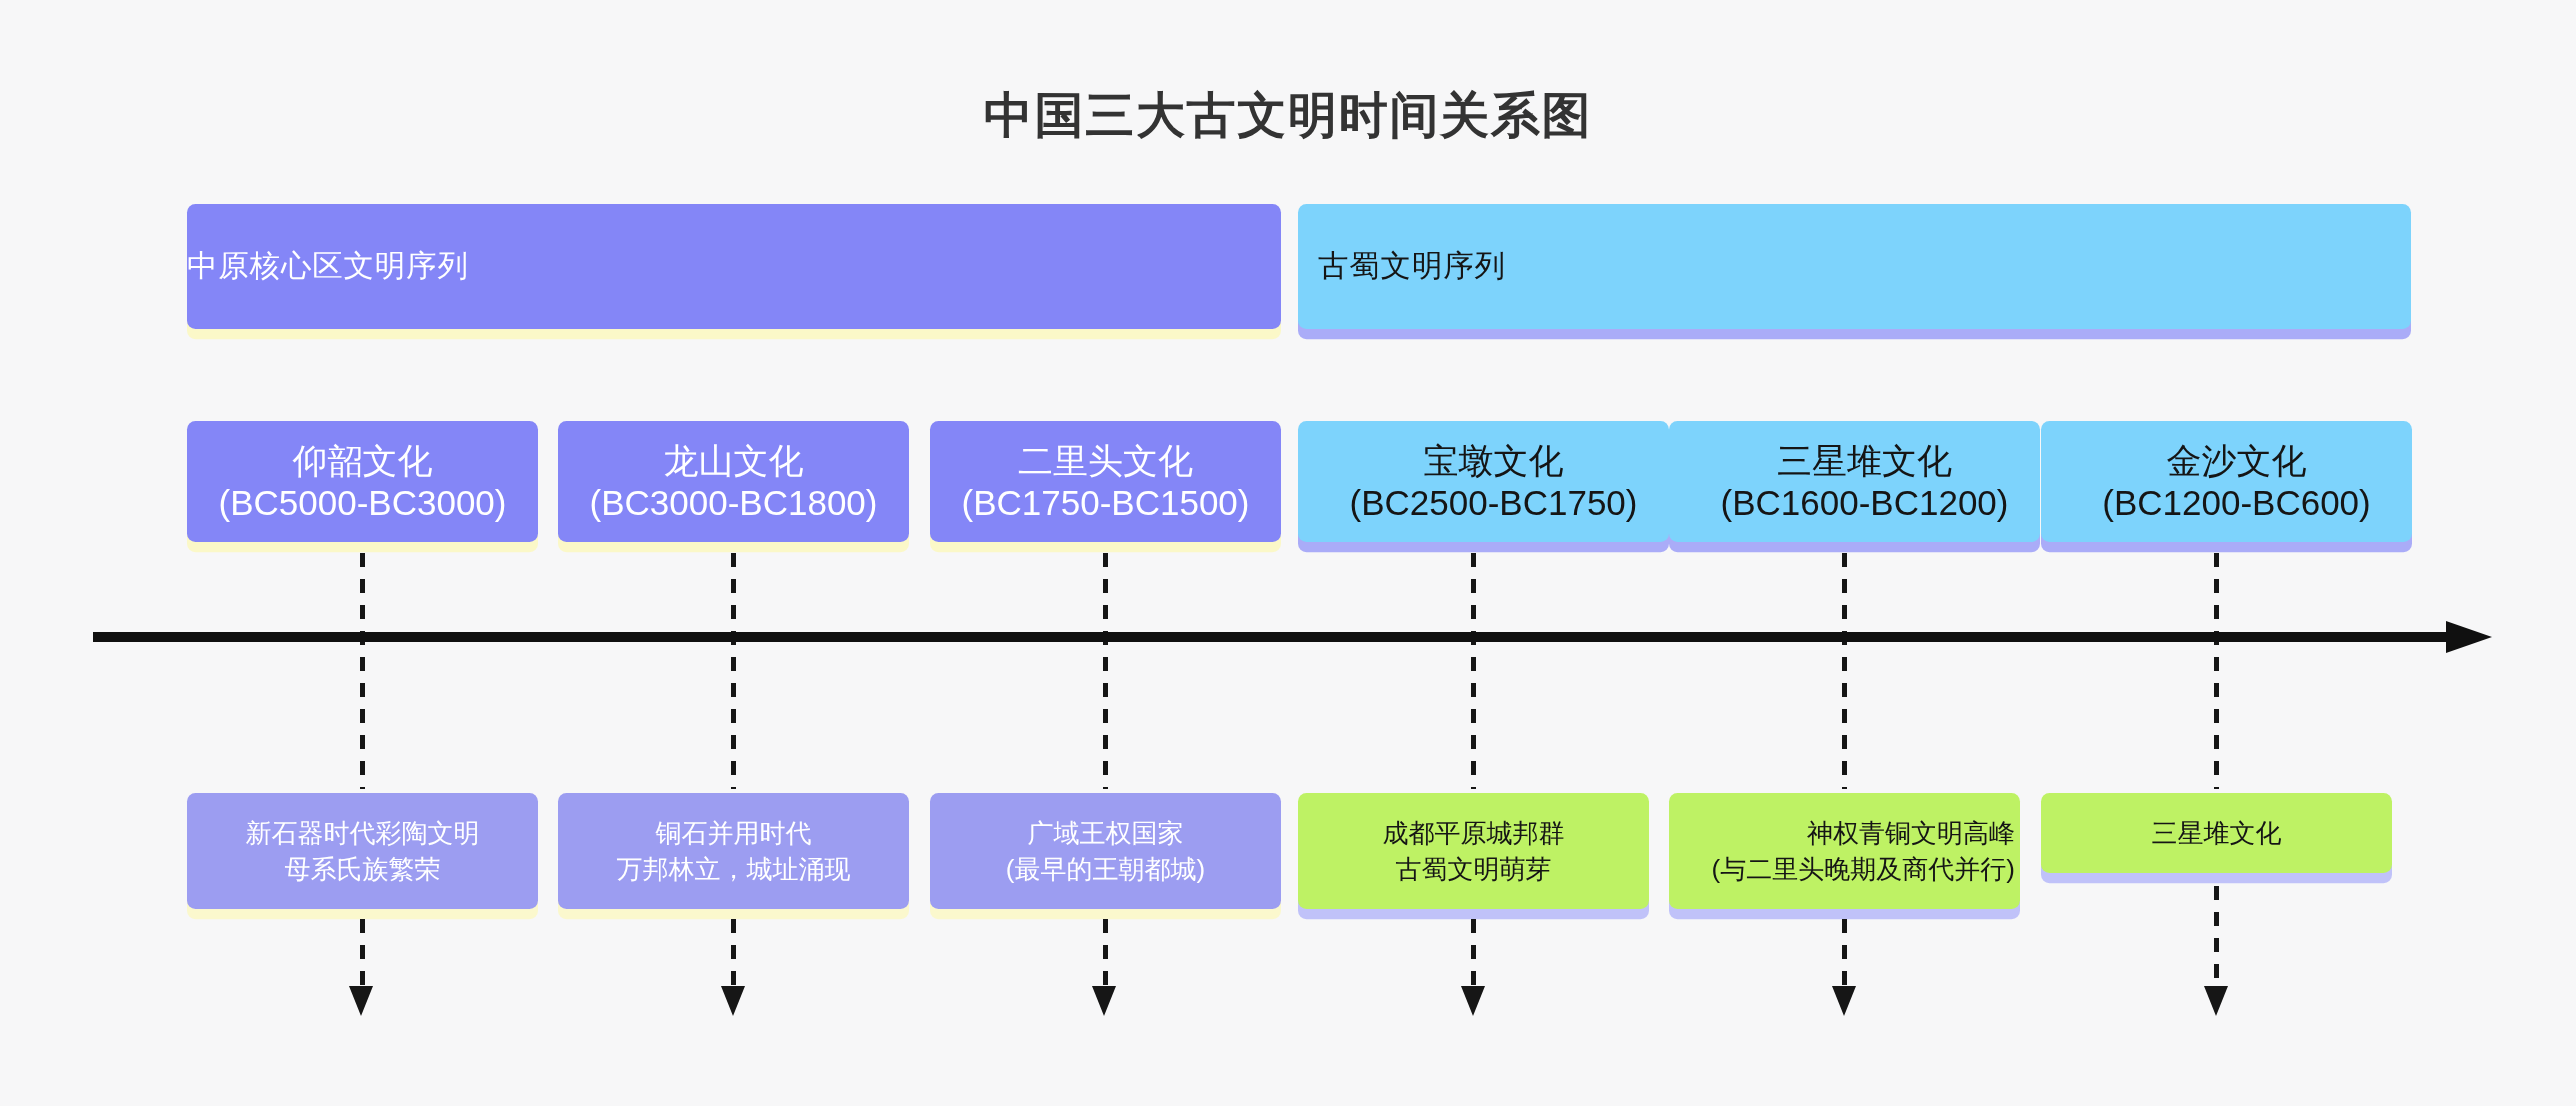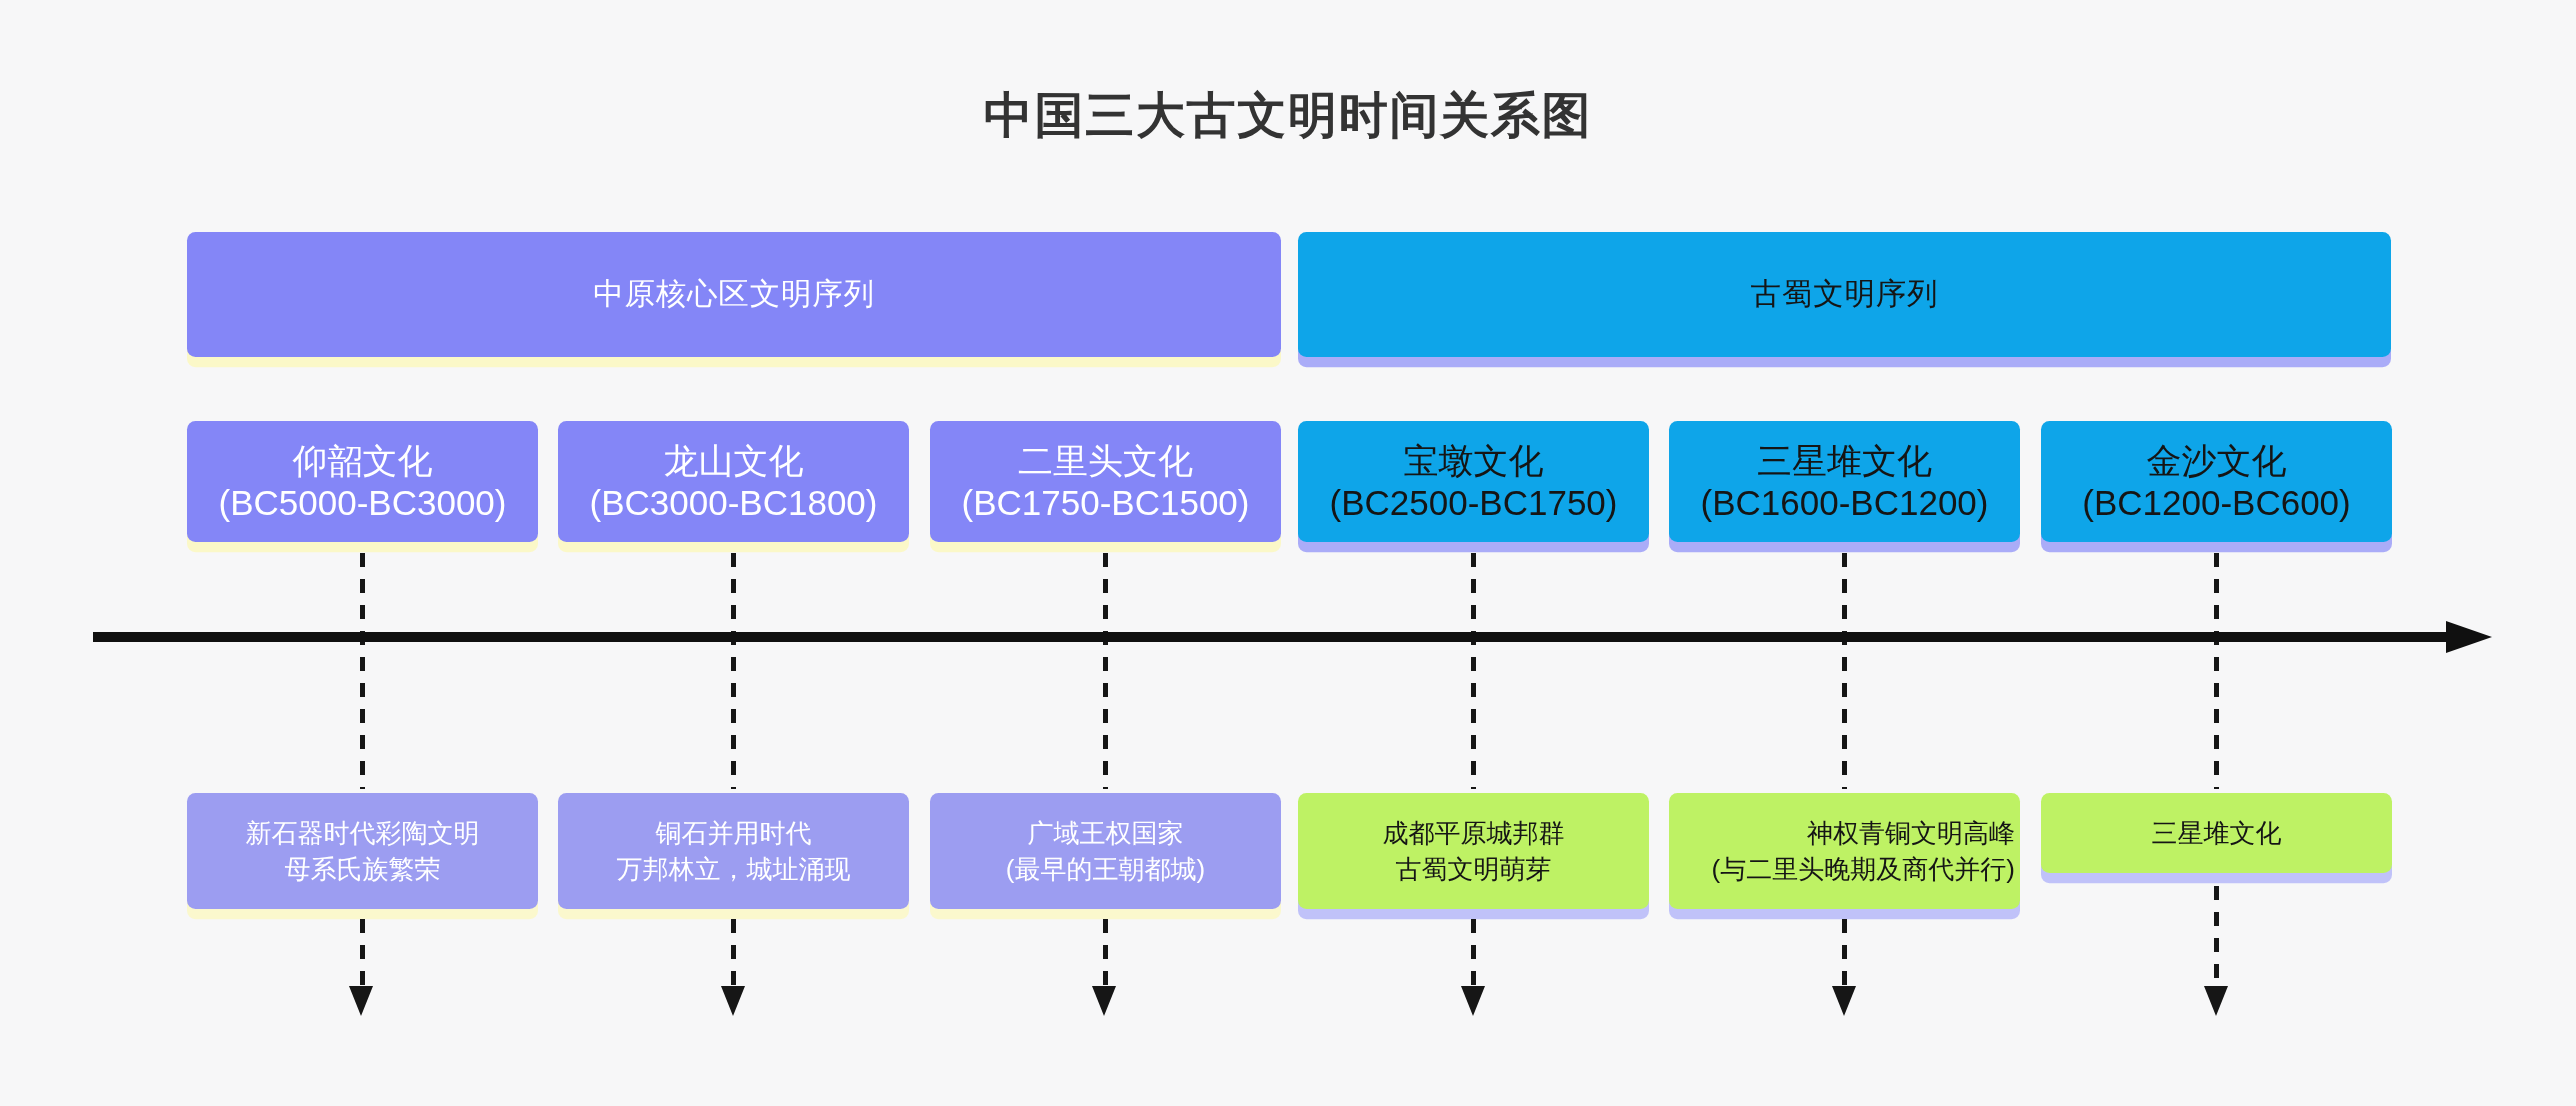--- a/index.html
+++ b/index.html
@@ -11,37 +11,37 @@
     overflow:hidden;
   }
   .canvas{position:absolute;inset:0;}
   .title{
     position:absolute;left:0;top:83px;width:2576px;
     text-align:center;font-size:49px;font-weight:700;color:#333333;
     margin:0;letter-spacing:1.7px;
   }
   .bar{
     position:absolute;top:204px;height:125px;border-radius:8.5px;
-    display:flex;align-items:center;justify-content:center;
-    font-size:30.5px;letter-spacing:0.8px;margin-top:28px;
+    display:flex;align-items:center;
+    font-size:30.5px;letter-spacing:0.8px;
   }
   .culture-box{
     position:absolute;top:421px;width:351px;height:121px;border-radius:8.5px;
     display:flex;flex-direction:column;align-items:center;justify-content:center;
     text-align:center;font-size:35px;line-height:42px;
   }
   .desc-box{
     position:absolute;top:793px;width:351px;border-radius:8.5px;
     box-sizing:border-box;padding:22px 5.1px;
     text-align:center;font-size:26px;line-height:36px;
     white-space:pre-line;
   }
   .theme-purple{background:#8486f7;color:#ffffff;box-shadow:0 10.2px 0 #fbf8c8;}
   .theme-purple-light{background:#9c9df1;color:#ffffff;box-shadow:0 10.2px 0 #fbf8cd;}
-  .theme-yellow{background:#0ea5e9;color:#151515;box-shadow:0 10.2px 0 #aaacf8;}
+  .theme-yellow{background:#7dd3fc;color:#151515;box-shadow:0 10.2px 0 #aaacf8;padding-left:20px;}
   .theme-yellow-desc{background:#bef264;color:#151515;box-shadow:0 10.2px 0 #c0c2f9;}
   .vdash{
     position:absolute;width:5.1px;
     background-image:repeating-linear-gradient(to bottom,#161616 0 13.6px,transparent 13.6px 26px);
   }
   .dash-upper{top:553px;height:236px;}
   .timeline-line{
     position:absolute;left:93px;top:632px;width:2358px;height:10.2px;background:#101010;
   }
   .timeline-head{

